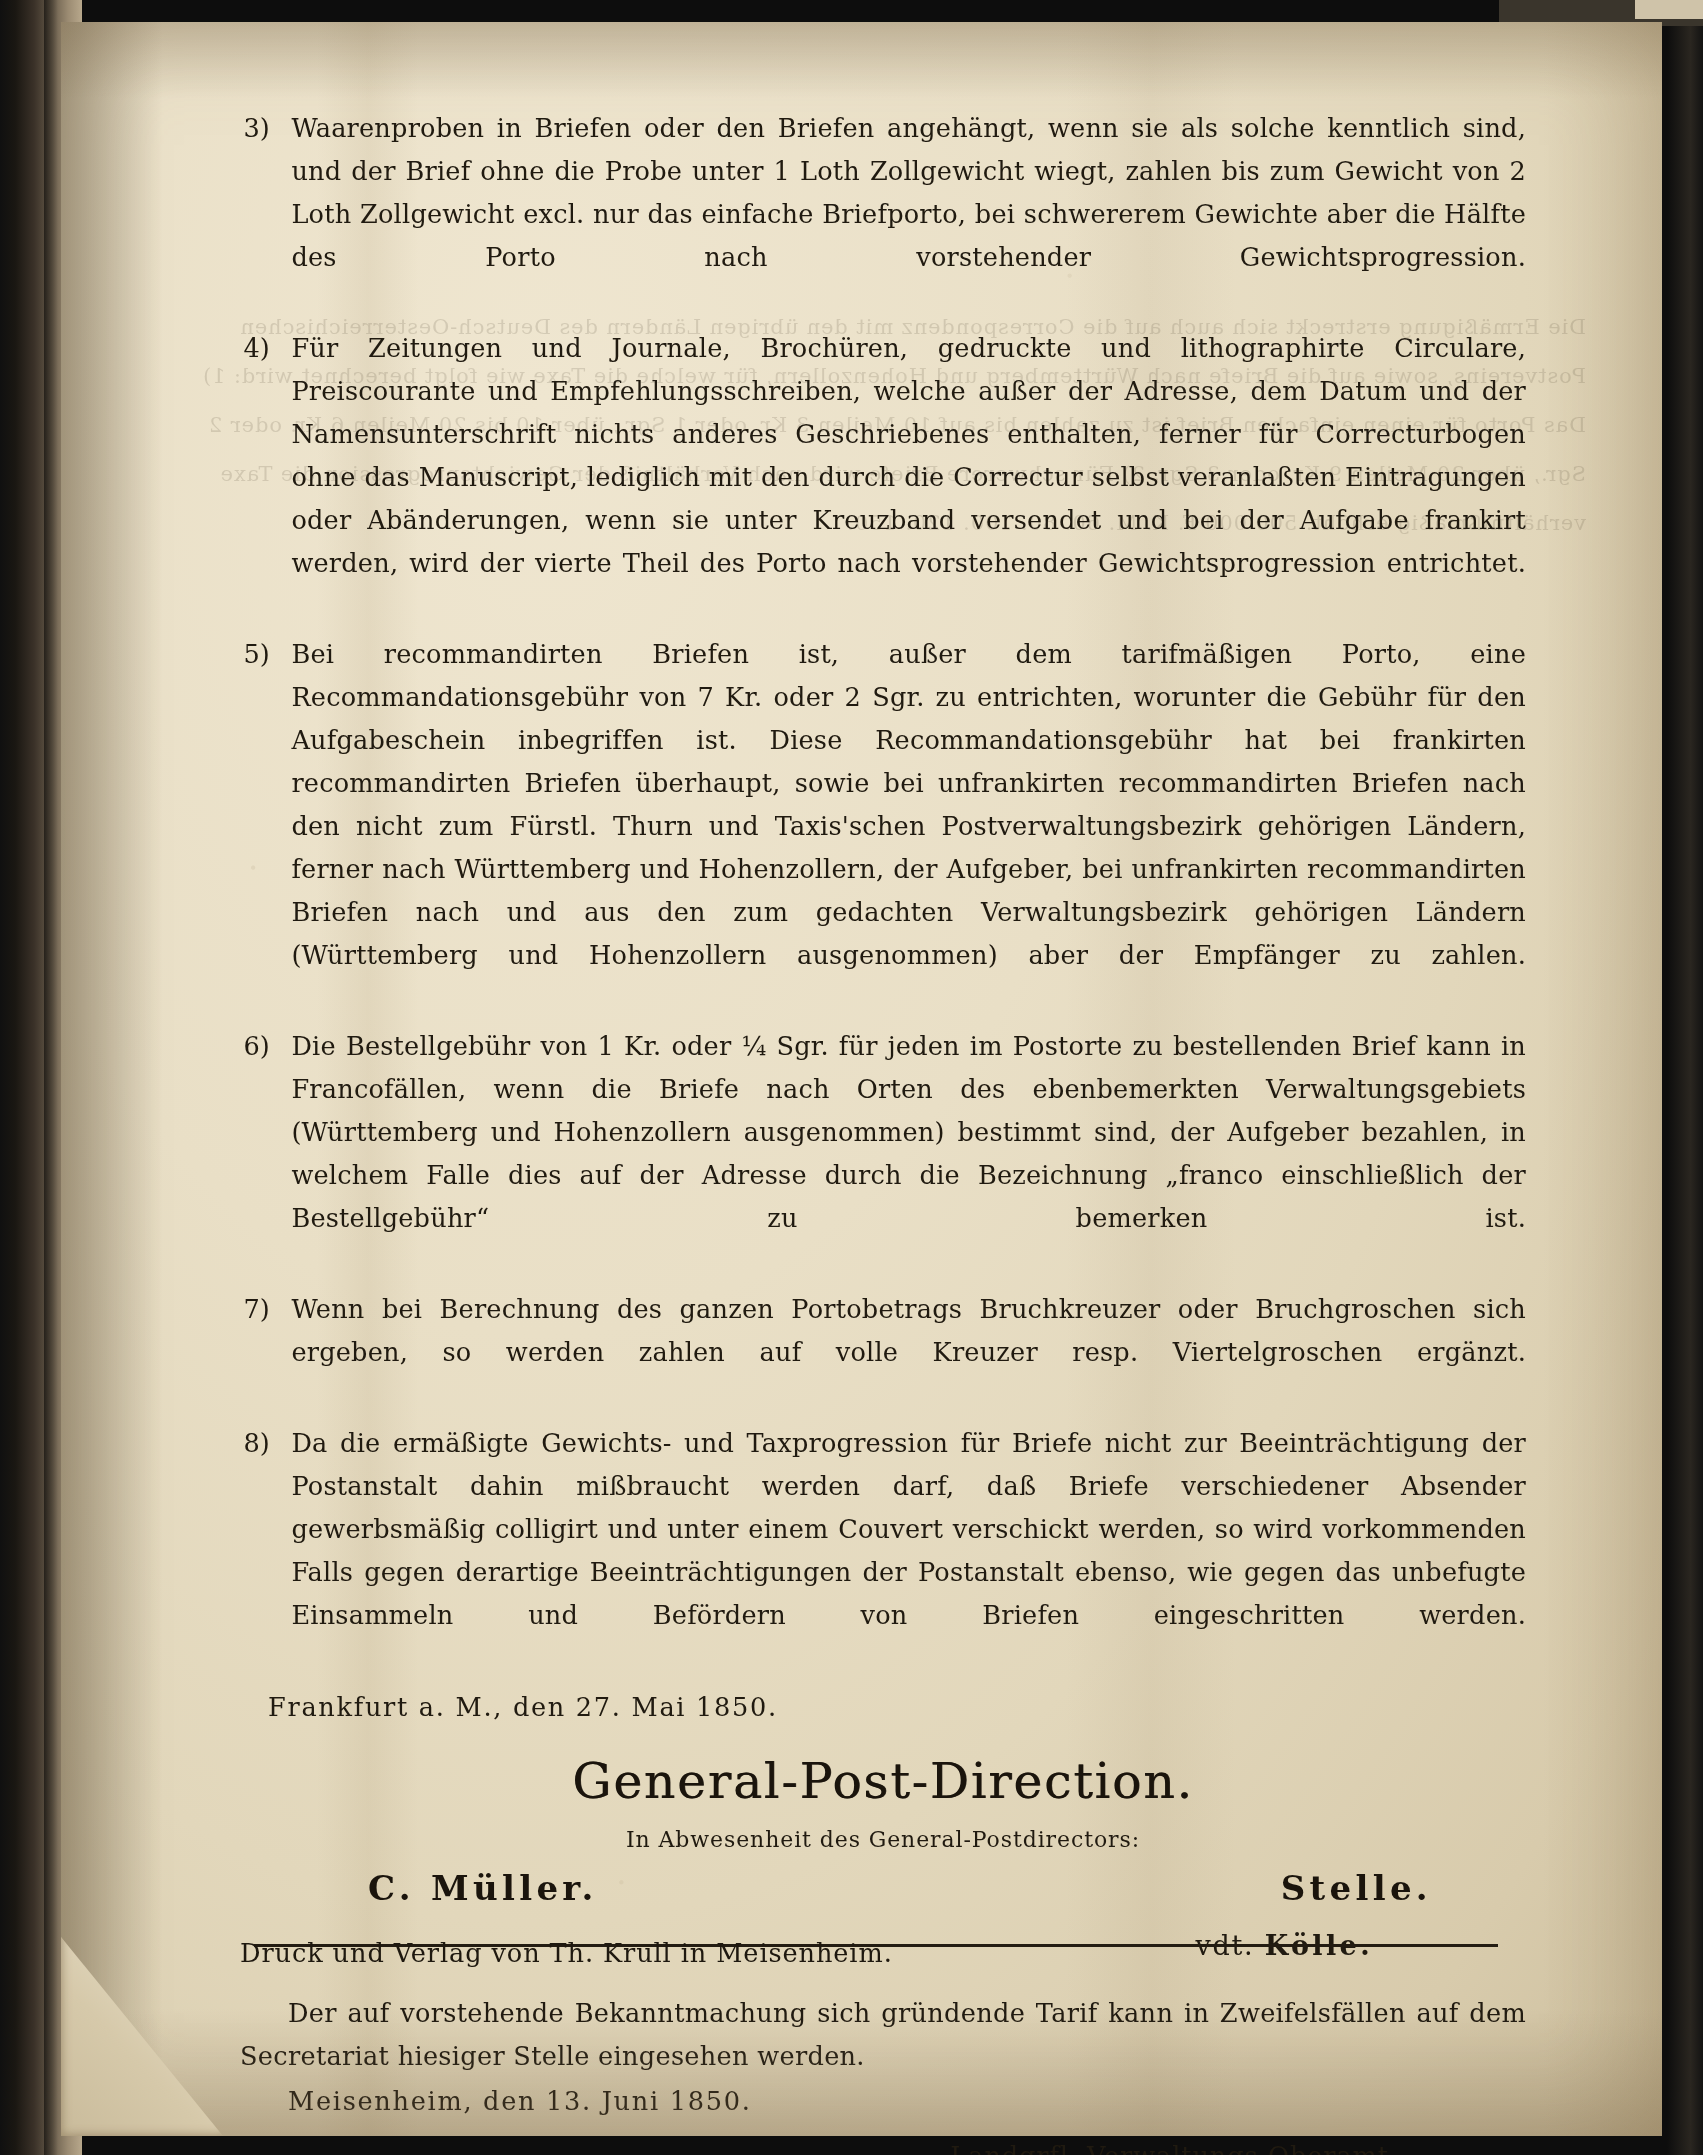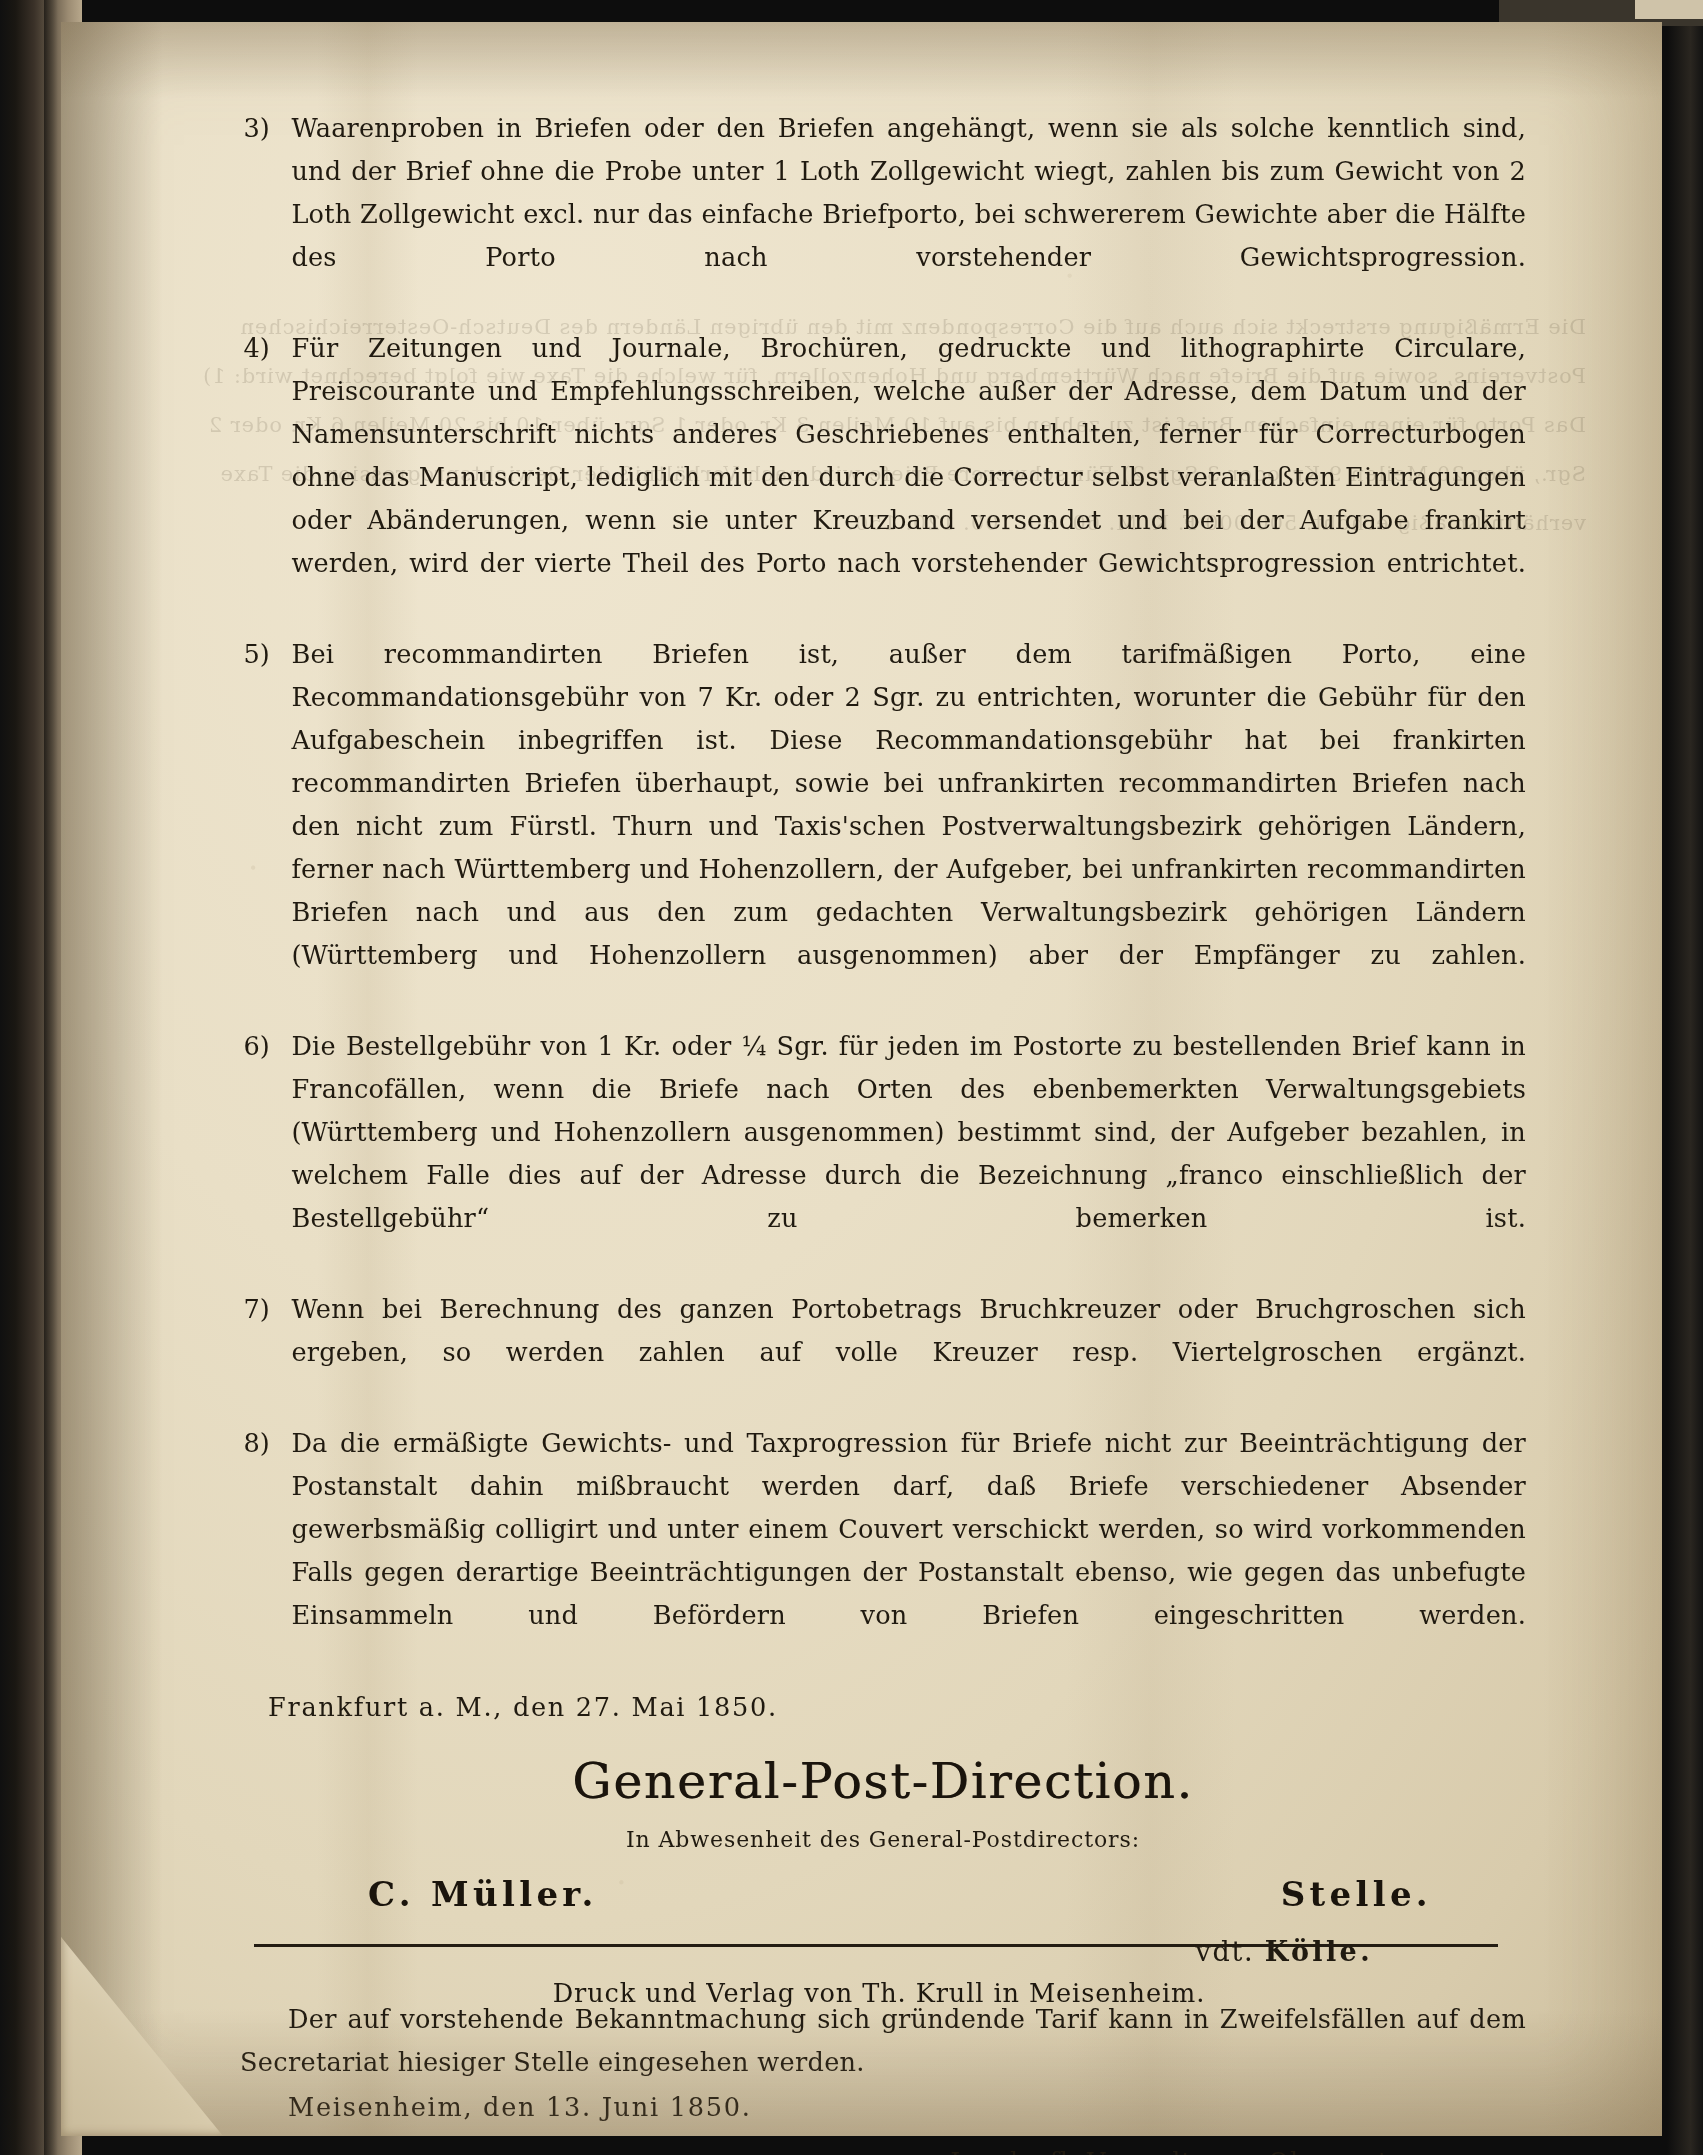--- a/index.html
+++ b/index.html
@@ -177,21 +177,21 @@
     text-align: center;
     font-size: 22px;
     line-height: 39px;
     letter-spacing: 0.9px;
     margin-bottom: 7px;
   }
   .sig-row {
     display: flex;
     justify-content: space-between;
     padding: 0 94px 0 128px;
-    margin-top: 15px;
+    margin-top: 9px;
   }
   .sig {
     font-size: 34px;
     font-weight: bold;
     letter-spacing: 4.3px;
     color: #1a140c;
   }
   .vdt {
     text-align: right;
     padding-right: 153px;
@@ -230,23 +230,22 @@
     position: absolute;
     left: 193px;
     top: 1922px;
     width: 1244px;
     height: 3.4px;
     background: #231c12;
   }
   .imprint {
     position: absolute;
     left: 179px;
-    top: 1956px;
+    top: 1916px;
     width: 1278px;
-    text-align: center;
     font-size: 25.6px;
     letter-spacing: 0.9px;
     color: #1e180f;
   }
 
   
   .grain {
     position: absolute; left: 0; top: 0; width: 1601px; height: 2114px;
     pointer-events: none;
     opacity: 0.18;

